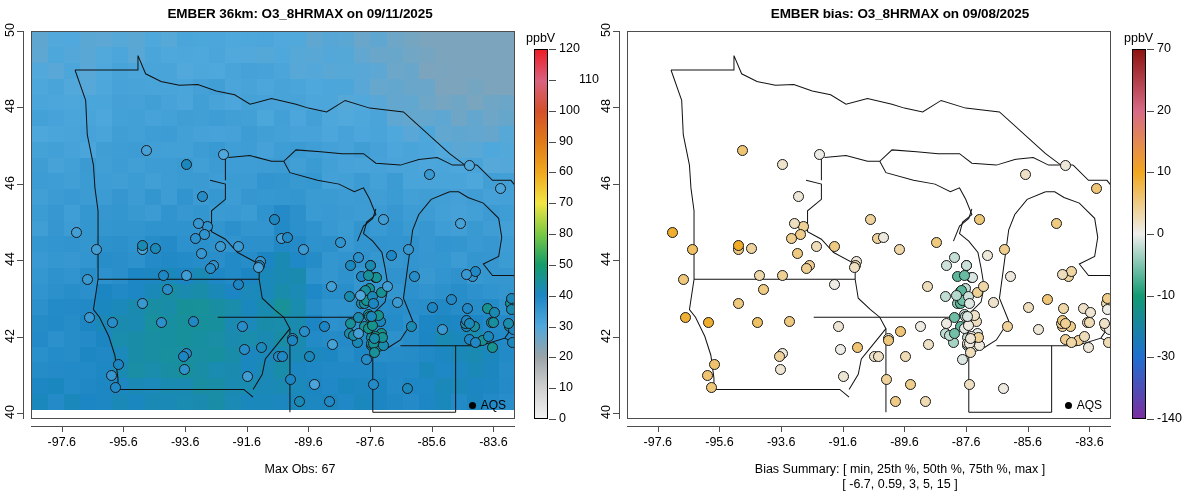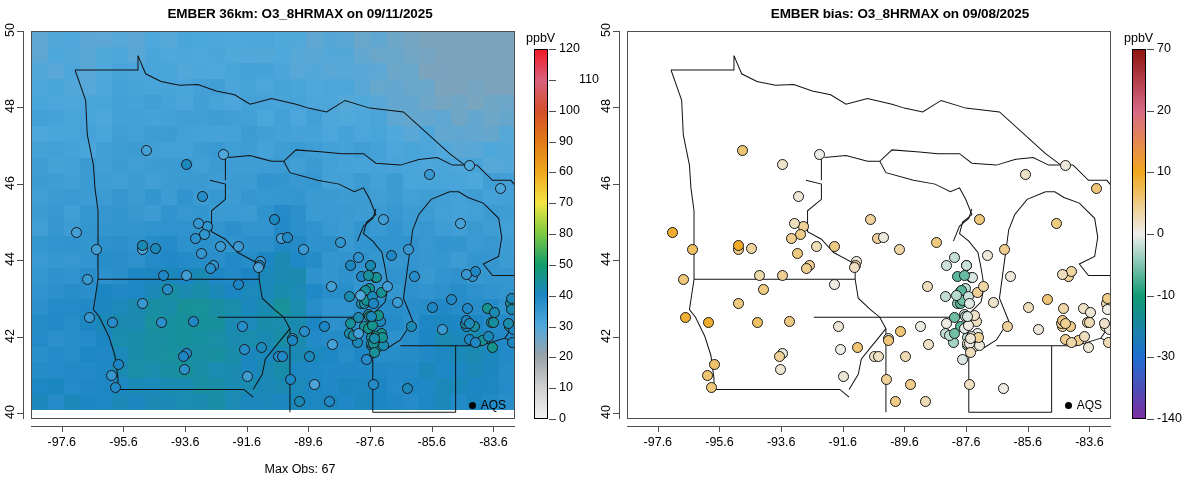--- a/index.html
+++ b/index.html
@@ -1243,20 +1243,24 @@
         <div class="tick" style="left: 13px; top: 260.36px; width: 6px; height: 1px;"></div>
         <div class="ylab" style="left: -11px; top: 252.36px;">44</div>
         <div class="tick" style="left: 13px; top: 183.906px; width: 6px; height: 1px;"></div>
         <div class="ylab" style="left: -11px; top: 175.906px;">46</div>
         <div class="tick" style="left: 13px; top: 107.453px; width: 6px; height: 1px;"></div>
         <div class="ylab" style="left: -11px; top: 99.4532px;">48</div>
         <div class="tick" style="left: 13px; top: 31px; width: 6px; height: 1px;"></div>
         <div class="ylab" style="left: -11px; top: 23px;">50</div>
       </div>
 
+    <div class="caption" style="left:0;width:600px;top:462px;">
+      <div>Bias Summary: [ min, 25th %, 50th %, 75th %, max ]</div>
+      <div>[ -6.7,   0.59,   3,   5,   15 ]</div>
+    </div>
 
     <div class="cbwrap" style="left:516px;top:31px;width:84px;height:388px;">
       <div class="cbunit" style="left:8px;top:0px;">ppbV</div>
       <div class="cbbar" id="cbbar-bias" style="left: 16px; top: 18px; width: 14px; height: 370px; background: linear-gradient(to top, rgb(123, 47, 160) 0%, rgb(31, 111, 208) 16.67%, rgb(18, 155, 116) 33.33%, rgb(238, 238, 236) 50%, rgb(240, 168, 30) 66.67%, rgb(215, 106, 134) 83.33%, rgb(143, 20, 16) 100%);"></div>
       <div id="cbticks-bias">
           <div class="cbtick" style="left: 31px; top: 388px; width: 7px;"></div>
           <div class="cbnum" style="left: 41px; top: 380px;">-140</div>
           <div class="cbtick" style="left: 31px; top: 326.333px; width: 7px;"></div>
           <div class="cbnum" style="left: 41px; top: 318.333px;">-30</div>
           <div class="cbtick" style="left: 31px; top: 264.667px; width: 7px;"></div>

